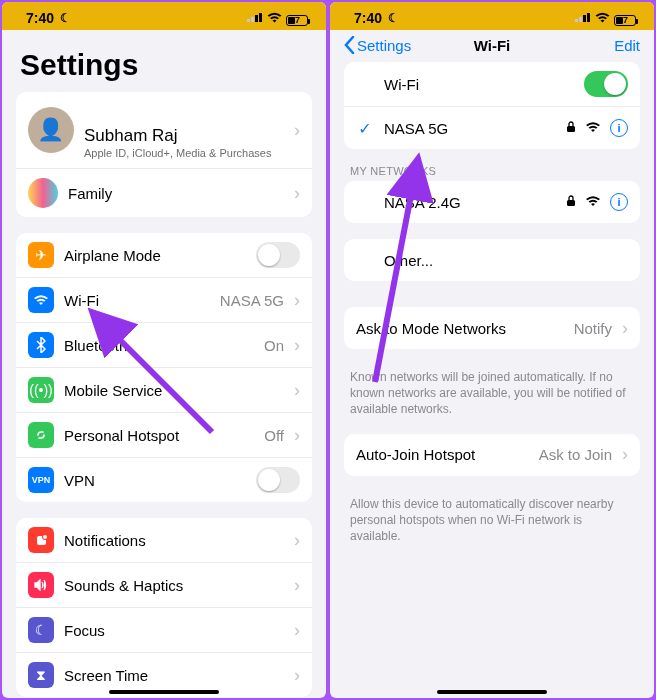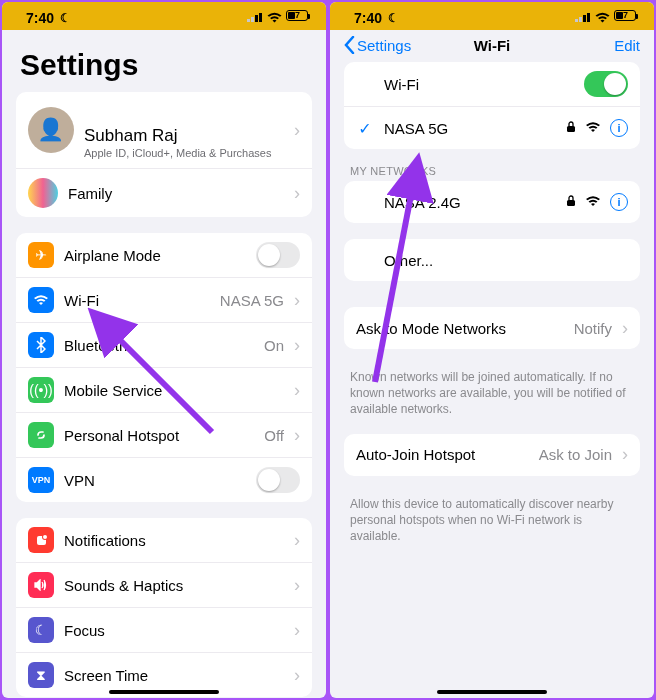--- a/index.html
+++ b/index.html
@@ -26,21 +26,21 @@
   .status-bar {
     display: flex;
     justify-content: space-between;
     align-items: center;
     padding: 8px 18px 4px 24px;
     font-size: 14px;
     font-weight: 600;
     background: #eab308;
   }
   .status-left { display: flex; align-items: center; gap: 6px; }
-  .status-right { display: flex; align-items: flex-start; gap: 4px; }
+  .status-right { display: flex; align-items: flex-end; gap: 4px; }
   .moon { font-size: 12px; }
   .battery-box {
     width: 22px; height: 11px;
     border: 1px solid #000; border-radius: 3px;
     position: relative; display: inline-flex; align-items: center;
   }
   .battery-box::after {
     content:""; position:absolute; right:-3px; top:3px;
     width:2px; height:5px; background:#000; border-radius:0 1px 1px 0;
   }

